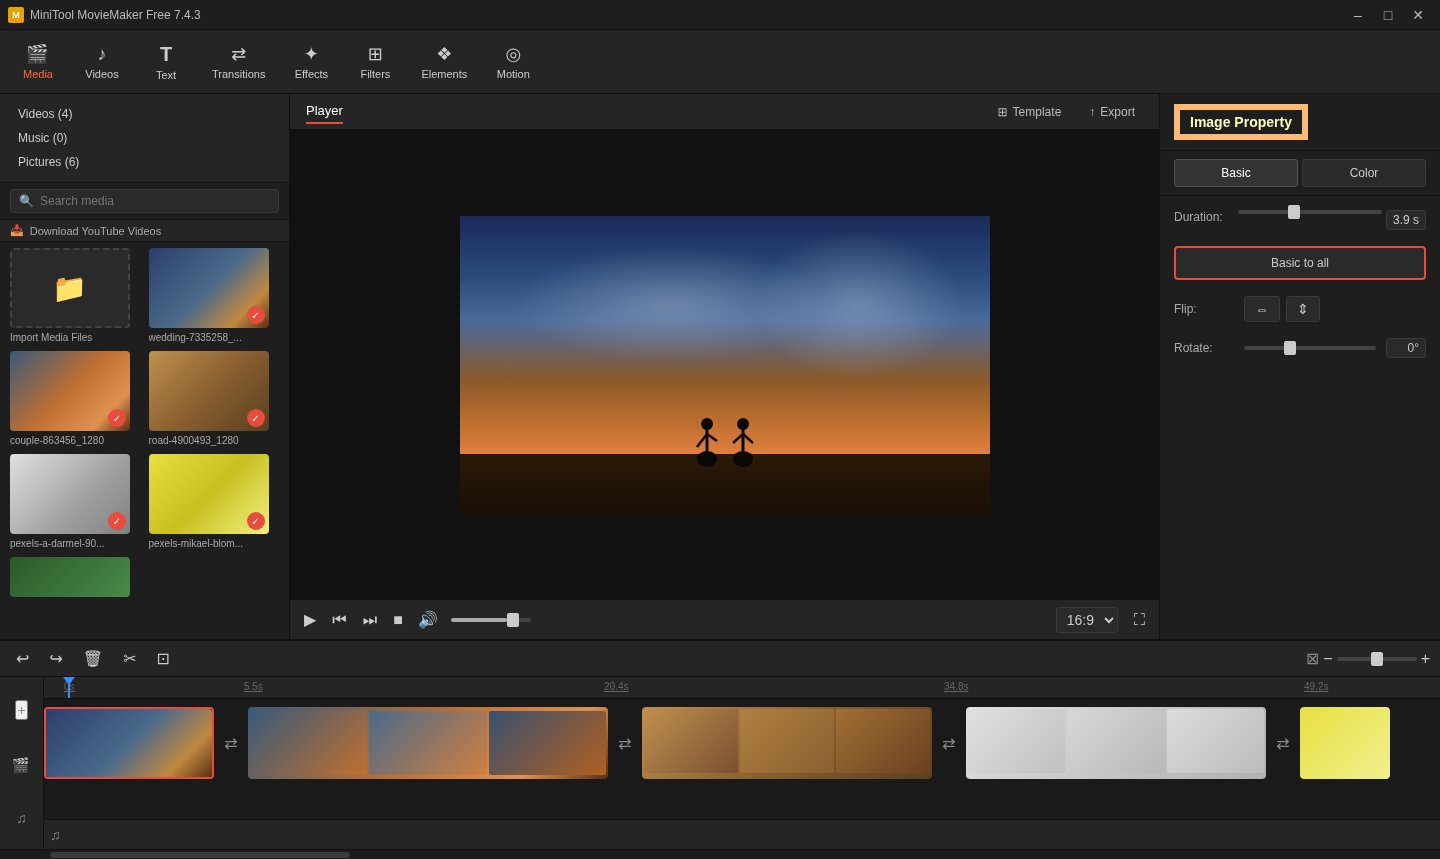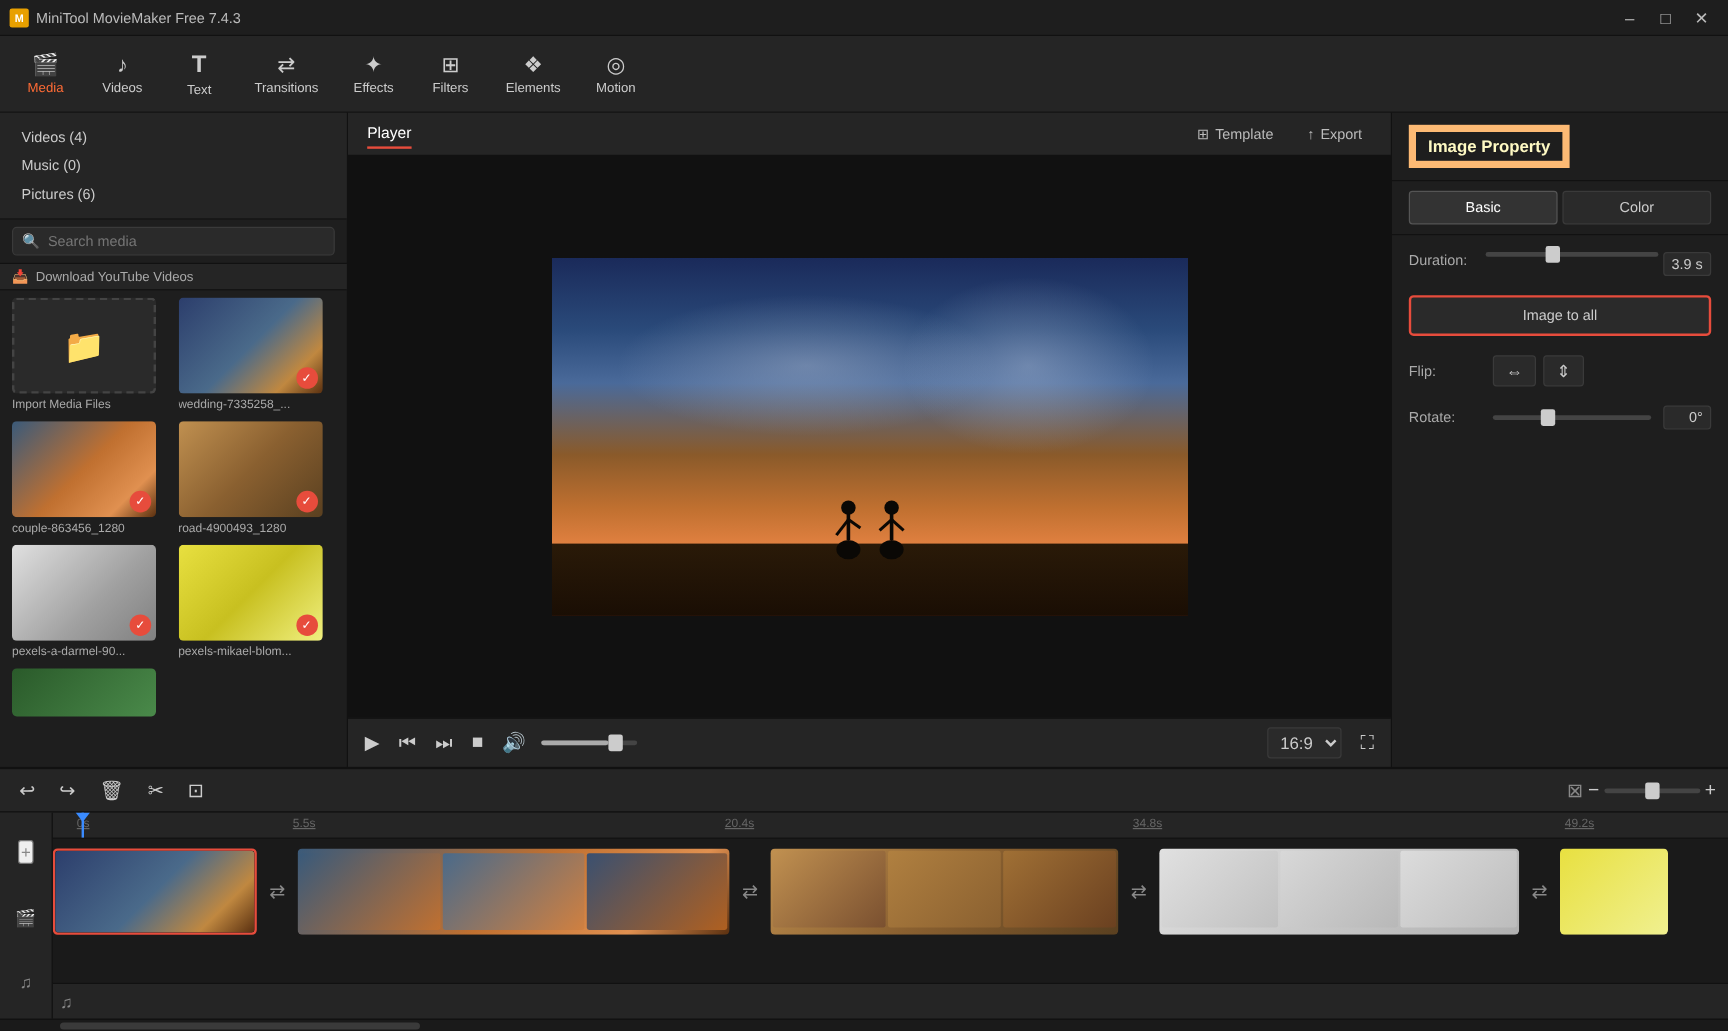--- a/index.html
+++ b/index.html
@@ -332,21 +332,21 @@
     <div id="property-content">
 
       <div class="prop-row">
         <span class="prop-label">Duration:</span>
         <div class="prop-slider-track">
           <div class="prop-slider-thumb" style="left:35%;"></div>
         </div>
         <span class="prop-value">3.9 s</span>
       </div>
 
-      <button class="apply-btn">Image to all</button>
+      <button class="apply-btn">Basic to all</button>
 
       <div class="flip-row">
         <span class="prop-label">Flip:</span>
         <div class="flip-btns">
           <button class="flip-btn">⇔</button>
           <button class="flip-btn">⇕</button>
         </div>
       </div>
 
       <div class="rotate-row prop-row">

